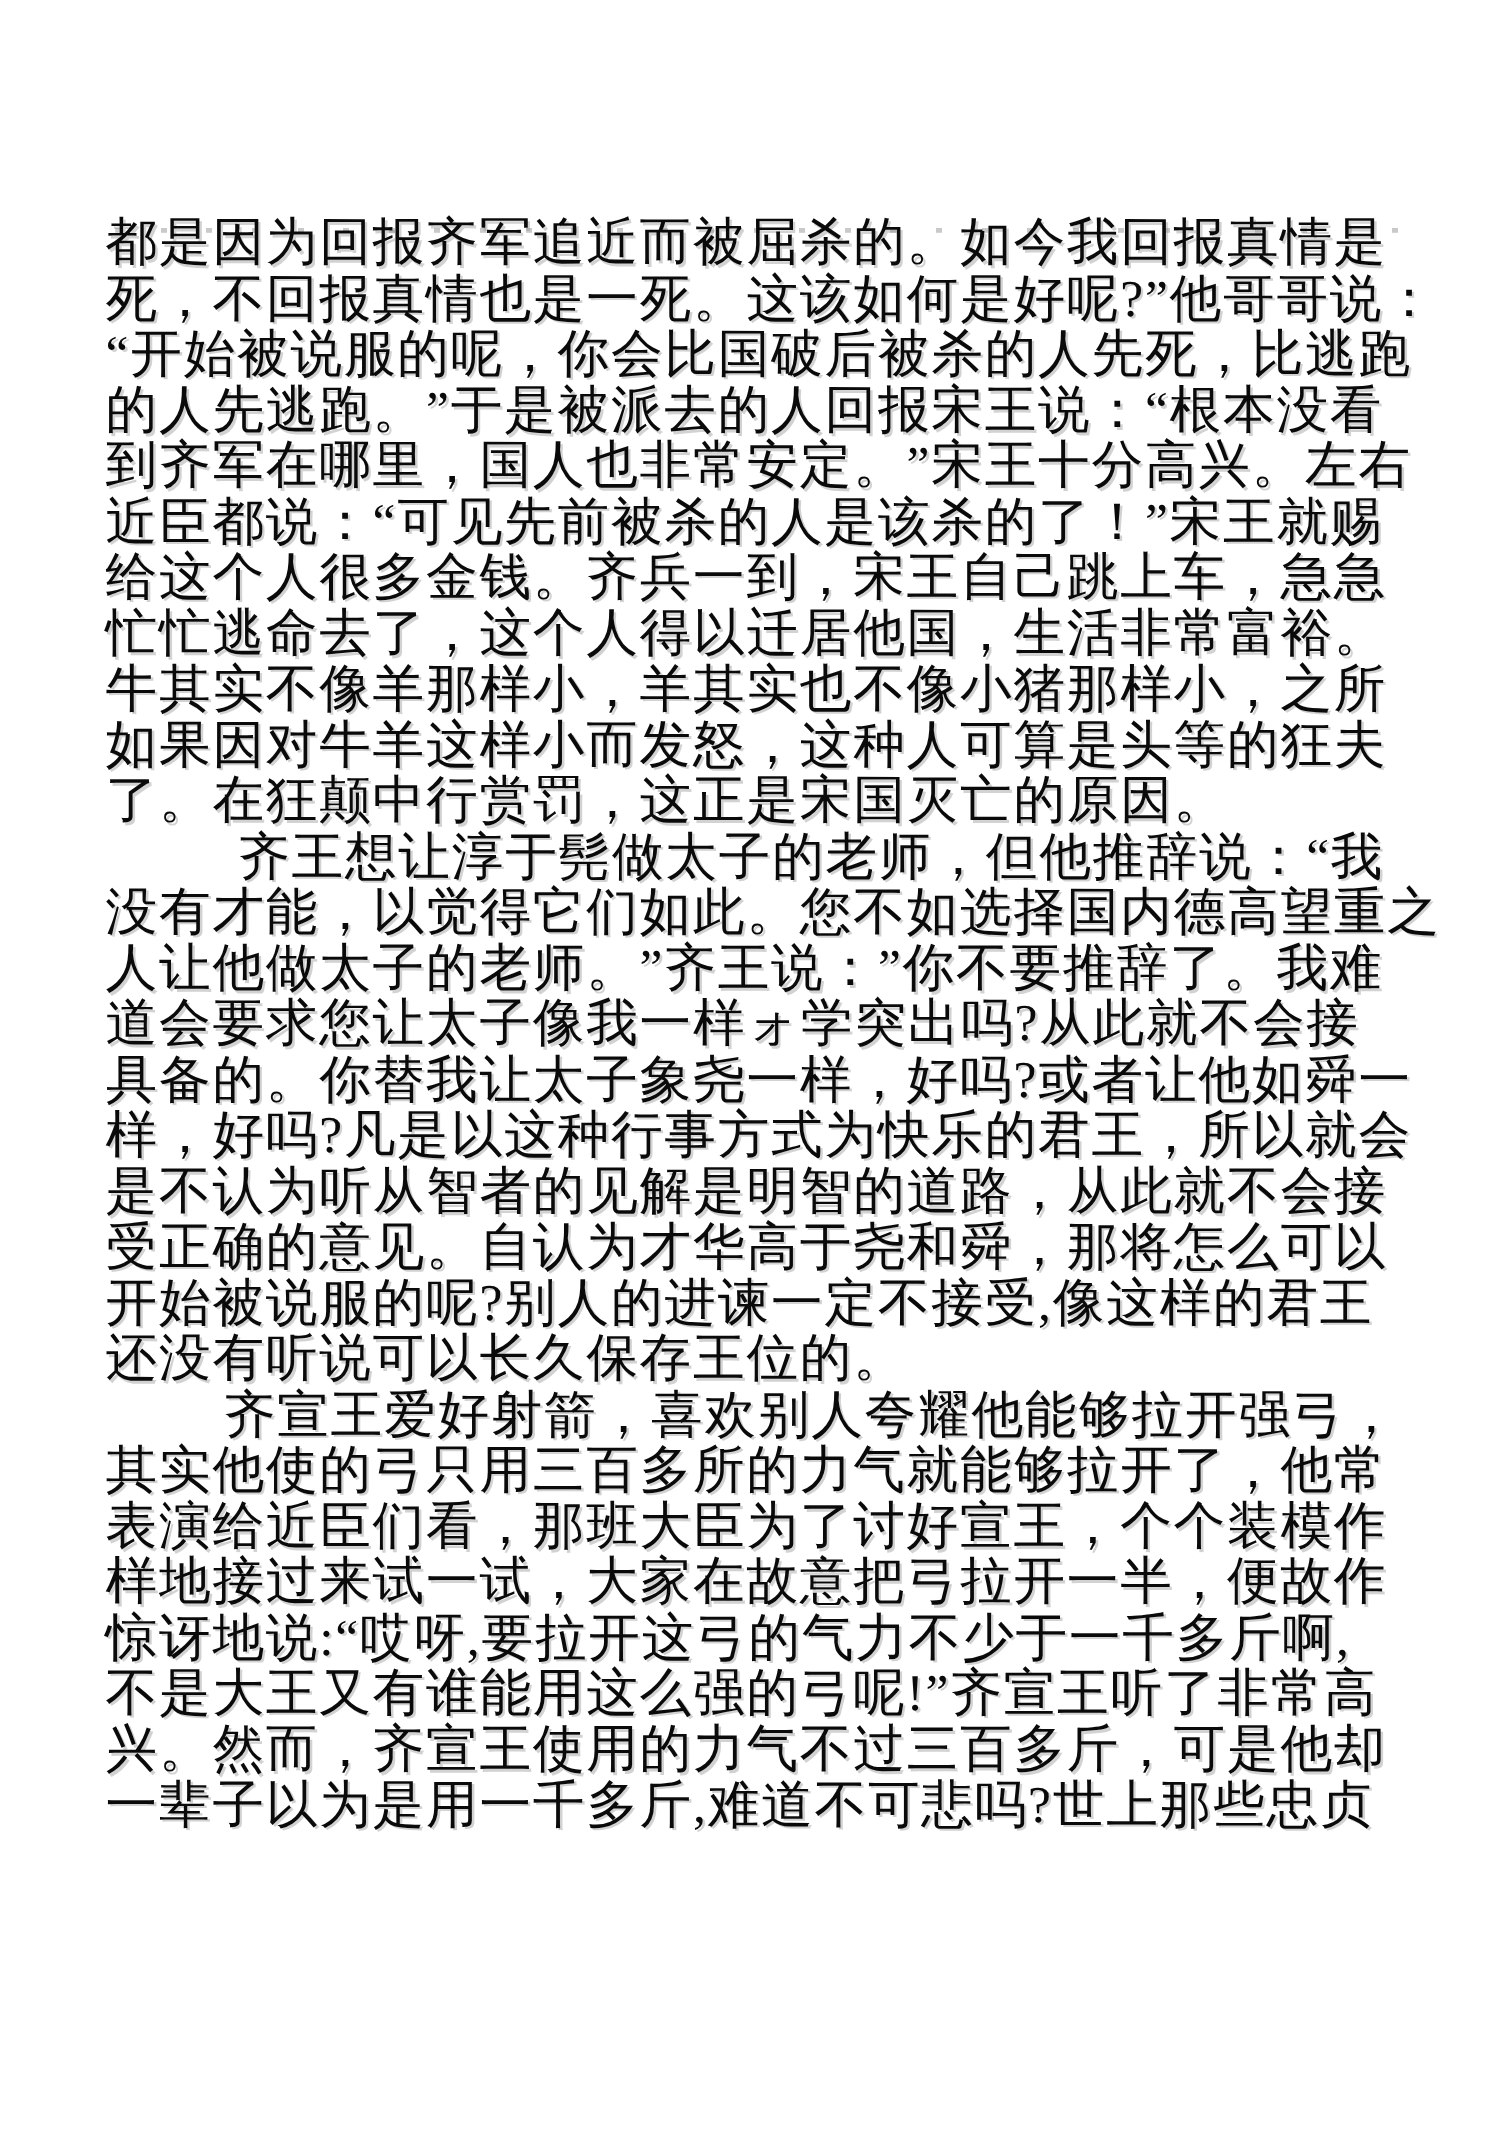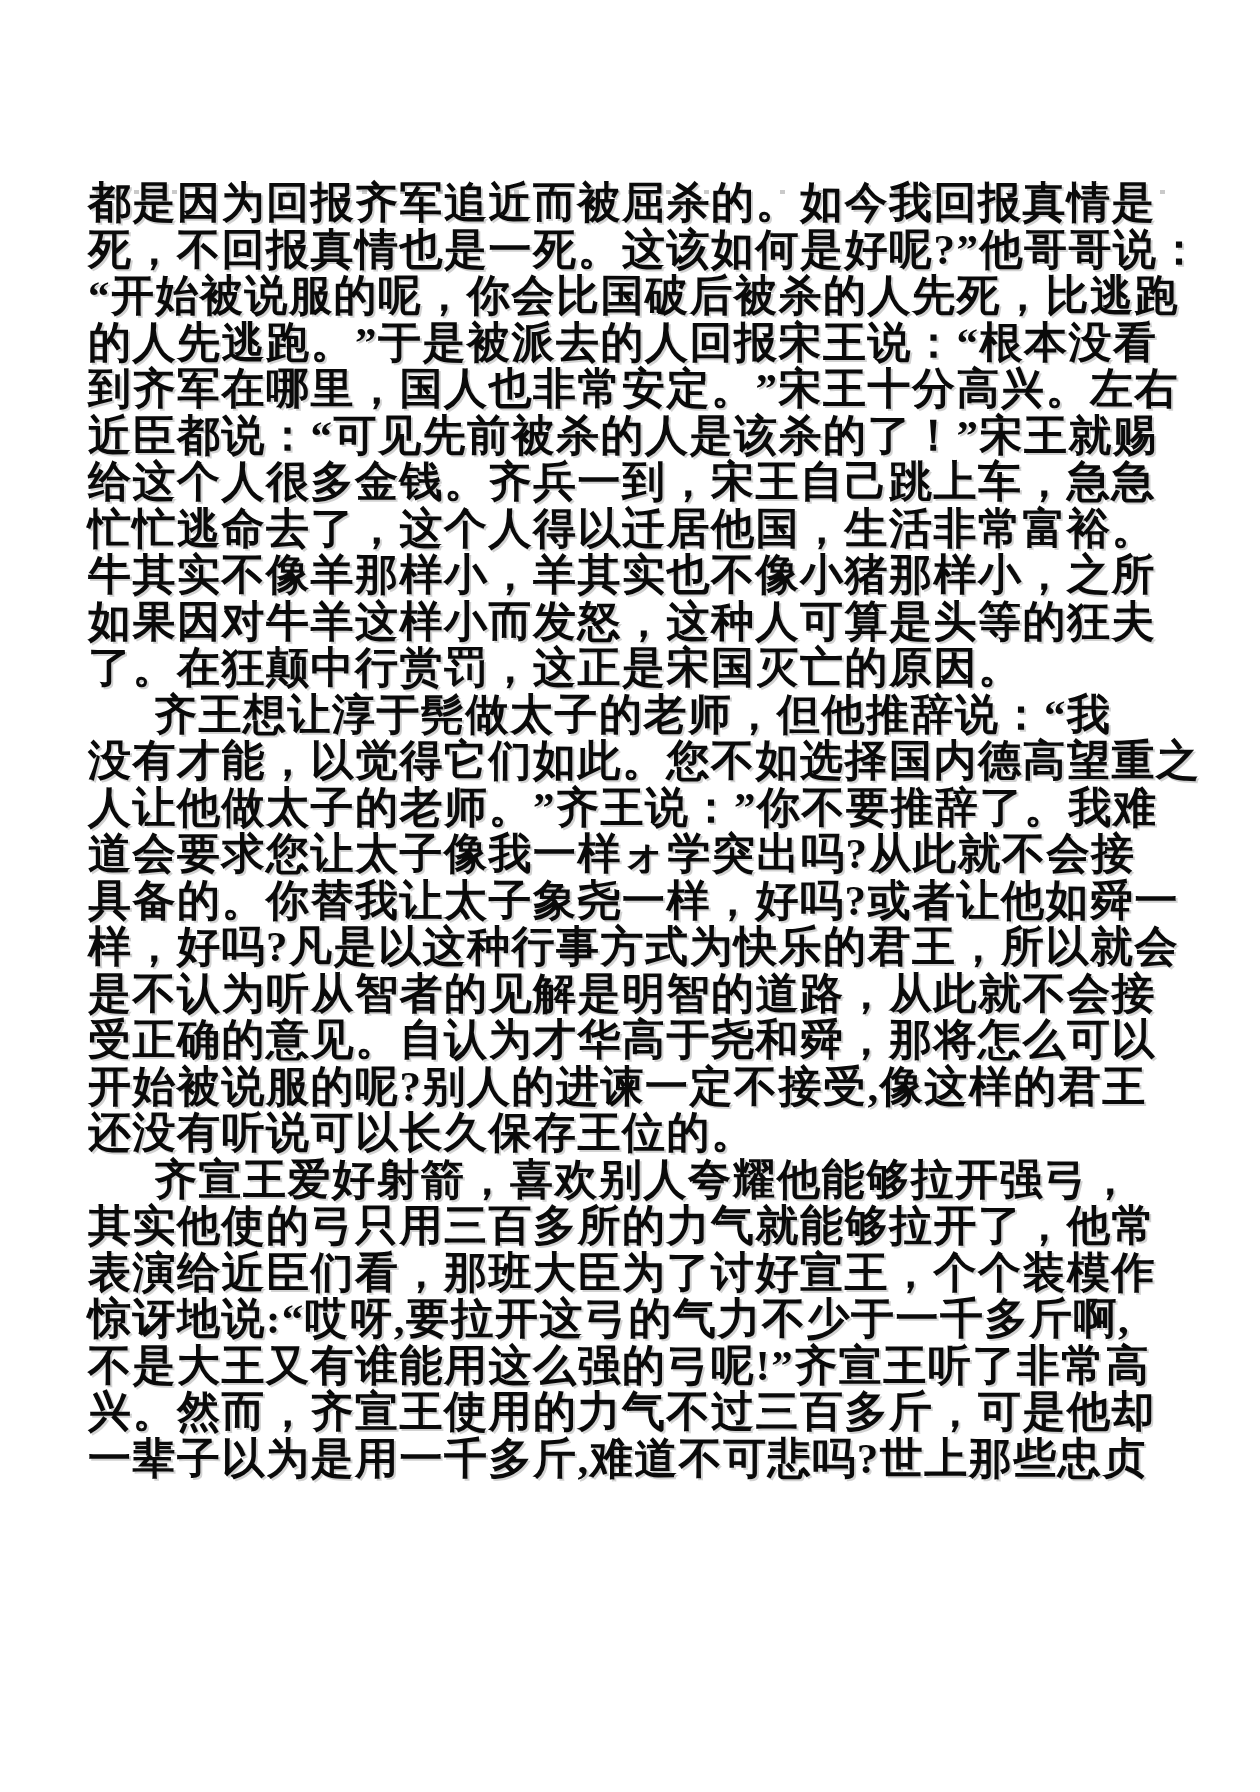--- a/index.html
+++ b/index.html
@@ -41,24 +41,24 @@
     width: 1110px;
   }
   .line {
     font-size: 43px;
     line-height: 46.5px;
     height: 46.5px;
     letter-spacing: 1.5px;
     color: #0a0a0a;
     white-space: nowrap;
     text-shadow: 2px 2px 0 rgba(125,125,125,0.35);
-    font-weight: bold;
   }
   .line.indent {
     padding-left: 66px;
+    text-align: center;
   }
 </style>
 </head>
 <body>
 
 <div class="page">
   <div class="scan-artifact"></div>
   <div class="text-block">
       <div class="line">都是因为回报齐军追近而被屈杀的。如今我回报真情是</div>
       <div class="line">死，不回报真情也是一死。这该如何是好呢?”他哥哥说：</div>
@@ -77,18 +77,19 @@
       <div class="line">道会要求您让太子像我一样ォ学突出吗?从此就不会接</div>
       <div class="line">具备的。你替我让太子象尧一样，好吗?或者让他如舜一</div>
       <div class="line">样，好吗?凡是以这种行事方式为快乐的君王，所以就会</div>
       <div class="line">是不认为听从智者的见解是明智的道路，从此就不会接</div>
       <div class="line">受正确的意见。自认为才华高于尧和舜，那将怎么可以</div>
       <div class="line">开始被说服的呢?别人的进谏一定不接受,像这样的君王</div>
       <div class="line">还没有听说可以长久保存王位的。</div>
       <div class="line indent">齐宣王爱好射箭，喜欢别人夸耀他能够拉开强弓，</div>
       <div class="line">其实他使的弓只用三百多所的力气就能够拉开了，他常</div>
       <div class="line">表演给近臣们看，那班大臣为了讨好宣王，个个装模作</div>
+      <div class="line">样地接过来试一试，大家在故意把弓拉开一半，便故作</div>
       <div class="line">惊讶地说:“哎呀,要拉开这弓的气力不少于一千多斤啊,</div>
       <div class="line">不是大王又有谁能用这么强的弓呢!”齐宣王听了非常高</div>
       <div class="line">兴。然而，齐宣王使用的力气不过三百多斤，可是他却</div>
       <div class="line">一辈子以为是用一千多斤,难道不可悲吗?世上那些忠贞</div>
     </div>
 </div>
 
 </body></html>

